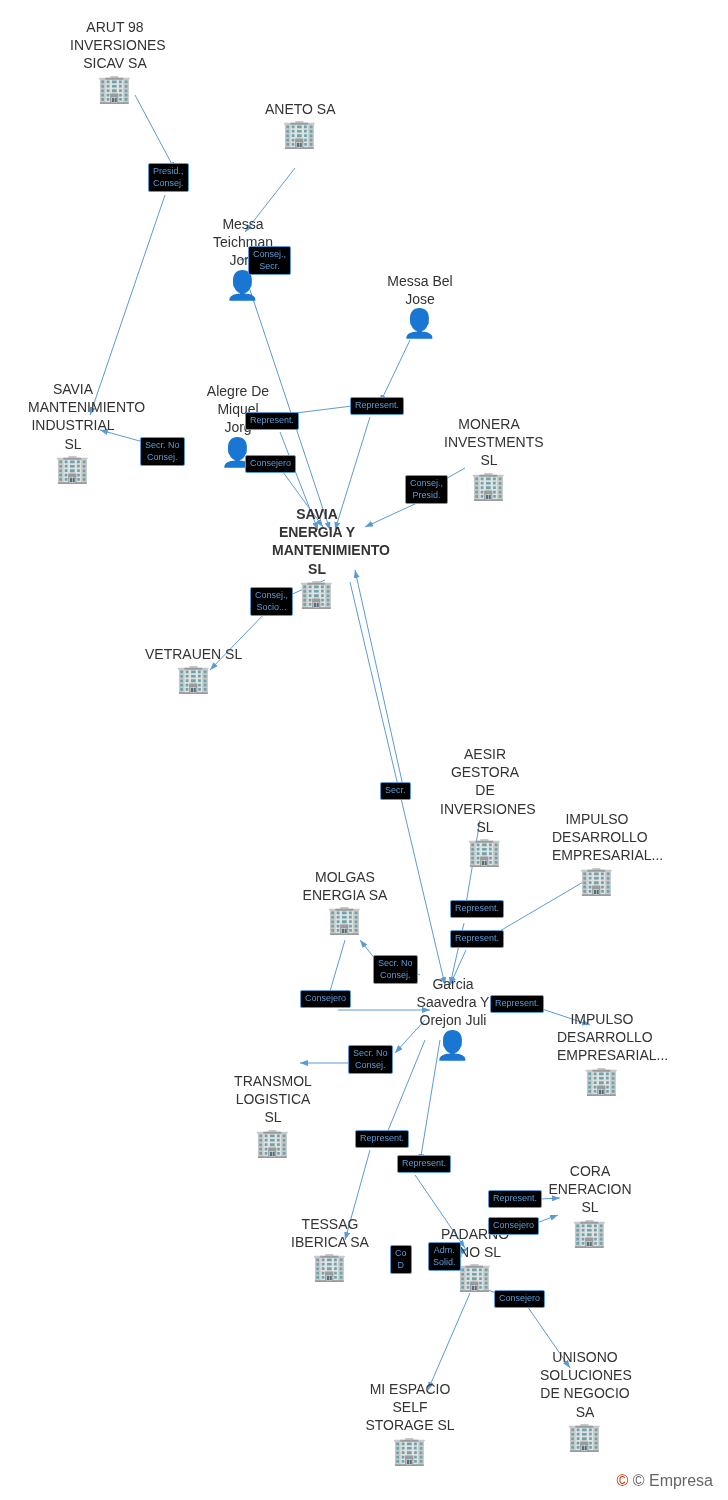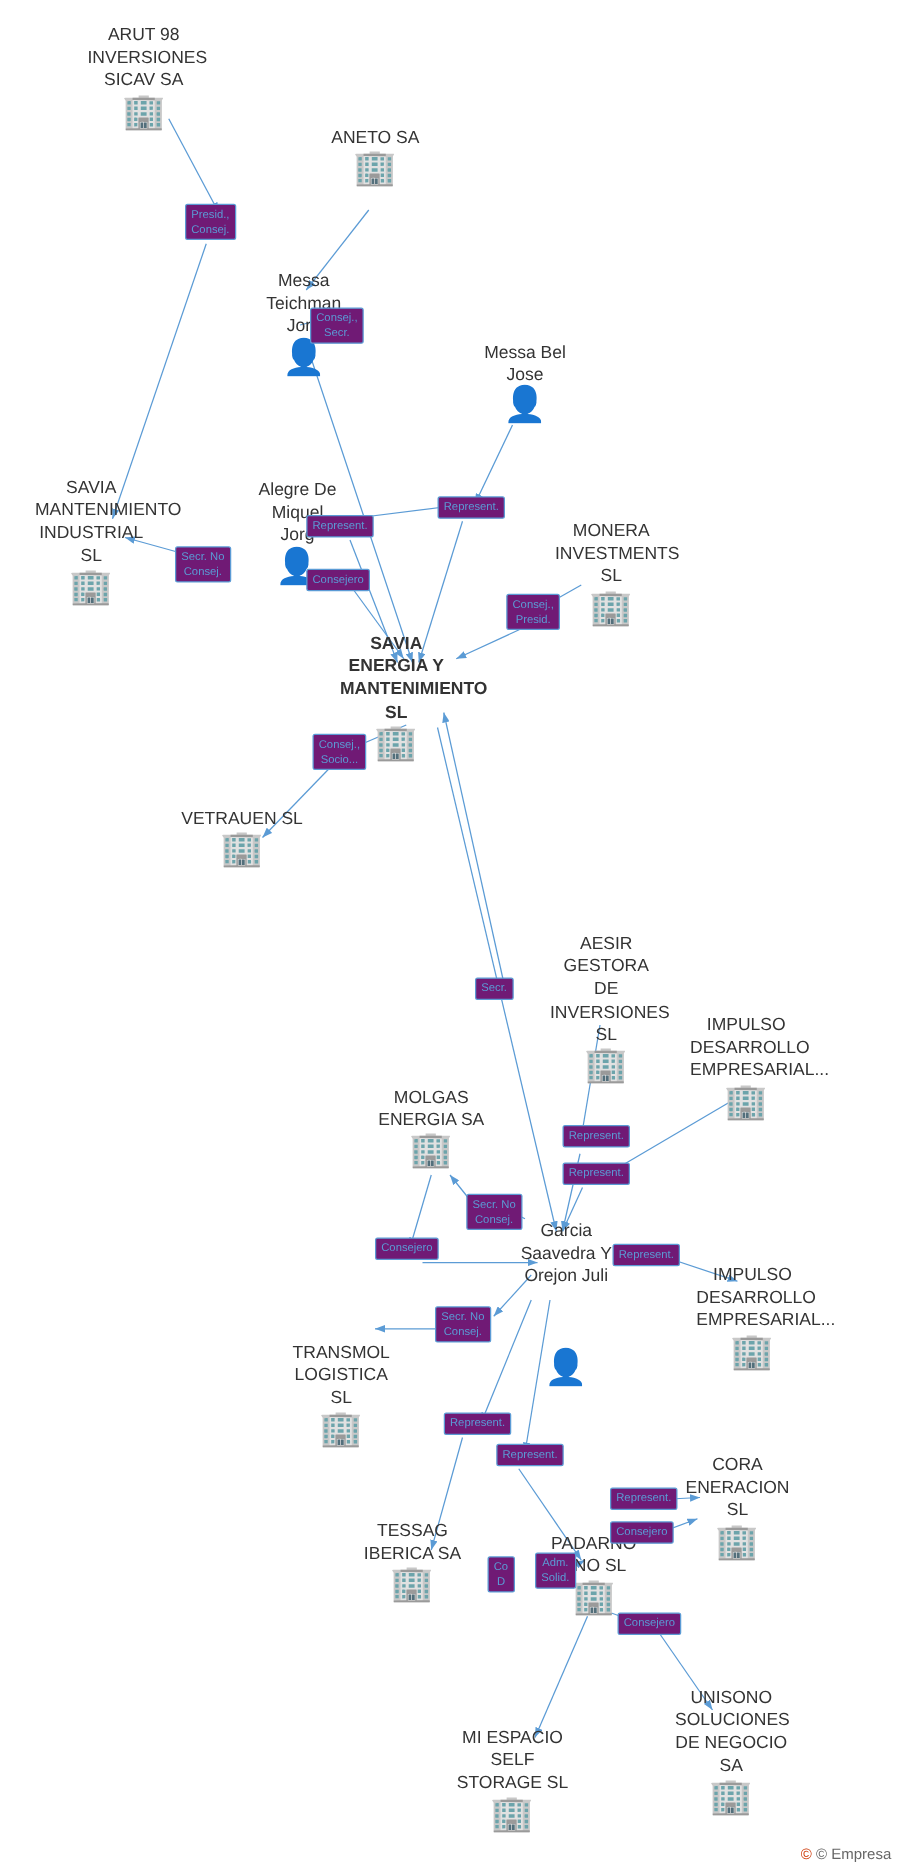--- a/index.html
+++ b/index.html
@@ -50,35 +50,35 @@
     .building-icon.red {
       color: #cc3300;
     }
     .person-icon {
       font-size: 28px;
       color: #666;
       line-height: 1;
     }
     .relation-badge {
       position: absolute;
-      background: #701a75;
+      background: #000000;
       border: 1px solid #5b9bd5;
       color: #5b9bd5;
       font-size: 9px;
       padding: 2px 4px;
       border-radius: 2px;
       text-align: center;
       white-space: nowrap;
       line-height: 1.3;
     }
     .watermark {
       position: absolute;
       bottom: 10px;
       right: 15px;
-      font-size: 12px;
+      font-size: 16px;
       color: #666;
       margin-top: 22px;
     }
     .watermark span.copy {
       color: #cc3300;
     }
   </style>
 </head>
 <body>
 
@@ -216,21 +216,21 @@
   <div class="node" style="left:552px; top:810px;">
     <div class="node-label wrap">IMPULSO<br>DESARROLLO<br>EMPRESARIAL...</div>
     <div class="building-icon">🏢</div>
   </div>
 
   <div class="node" style="left:300px; top:868px;">
     <div class="node-label wrap">MOLGAS<br>ENERGIA SA</div>
     <div class="building-icon">🏢</div>
   </div>
 
-  <div class="node" style="left:408px; top:975px;gap:48px;">
+  <div class="node" style="left:408px; top:975px;">
     <div class="node-label wrap">Garcia<br>Saavedra Y<br>Orejon Juli</div>
     <div class="person-icon">👤</div>
   </div>
 
   <div class="node" style="left:228px; top:1072px;align-items:center;">
     <div class="node-label wrap">TRANSMOL<br>LOGISTICA SL</div>
     <div class="building-icon">🏢</div>
   </div>
 
   <div class="node" style="left:557px; top:1010px;">

